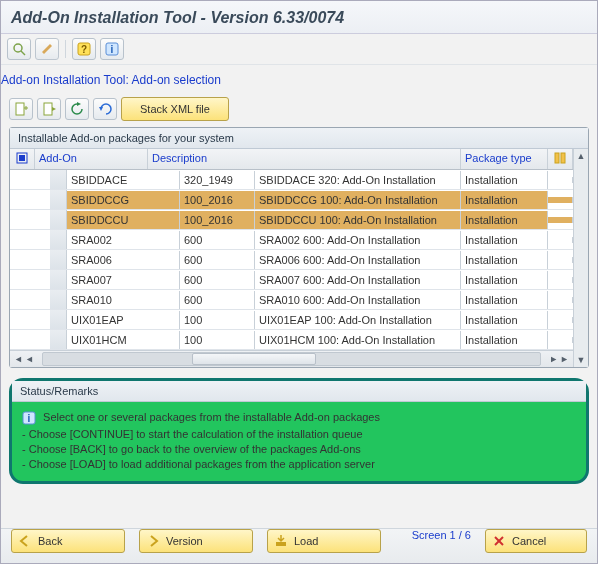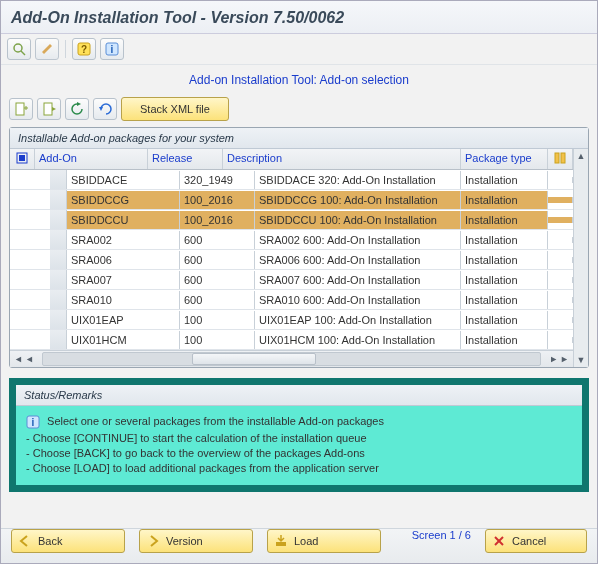--- a/index.html
+++ b/index.html
@@ -38,21 +38,21 @@
     border-radius: 3px;
     background: linear-gradient(#fcfcfc,#e6eaee);
     display: flex; align-items: center; justify-content: center;
     cursor: pointer;
   }
   .sap-btn.disabled { cursor: default; opacity: .9; }
   .vsep {
     width: 1px; height: 18px; background: #cfd6dd; margin: 0 2px;
   }
   .subtitle {
-    text-align: center;
+    text-align: left;
     color: #1a3ccc;
     font-size: 12px;
     padding: 8px 0 6px 0;
   }
   .toolbar2 {
     display: flex; align-items: center; gap: 4px;
     padding: 4px 8px 6px 8px;
   }
   .stack-btn {
     height: 22px;
@@ -68,21 +68,20 @@
     margin: 0 8px;
     border: 1px solid #9aa6b2;
     border-radius: 3px;
     background: #e7ecf1;
   }
   .panel-header {
     padding: 4px 8px;
     border-bottom: 1px solid #bfc9d4;
     color: #2a3a4a;
     background: linear-gradient(#eef2f6,#e1e7ed);
-    font-style: italic;
   }
   .grid-wrap {
     background: #fff;
   }
   .grid-header {
     display: flex;
     background: linear-gradient(#f2f4f6,#e4e8ec);
     border-bottom: 1px solid #b8c0c9;
   }
   .gh-cell, .gd-cell {
@@ -130,23 +129,23 @@
   }
   .tri { font-size:9px; color:#55606c; }
   .grid-area { position:relative; }
   .rvscroll {
     width:14px; flex:0 0 14px; background:#e8ecef; border-left:1px solid #c8d0d8;
     display:flex; flex-direction:column; align-items:center; justify-content:space-between;
   }
   .rvscroll .tri { cursor:pointer; padding:2px 0; }
   .status-panel {
     margin: 10px 8px 0 8px;
-    border: 7px solid #0f766e;
-    border-radius: 0;
-    background: #5eead4;
+    border: 3px solid #0f766e;
+    border-radius: 14px;
+    background: #22c55e;
   }
   .status-body {
     padding: 6px 10px 8px 10px;
     color:#333;
   }
   .status-body .line { margin: 3px 0; }
   .info-ico {
     display:inline-block; width:14px; height:14px; vertical-align:middle;
     margin-right:4px;
   }
@@ -188,21 +187,21 @@
   .red-corners.br-l::before { left:-1px; top:-1px; border-right:none; border-bottom:none;}
   .red-corners.br-l::after  { left:-1px; bottom:-1px; border-right:none; border-top:none;}
   .red-corners.br-r::before { right:-1px; top:-1px; border-left:none; border-bottom:none;}
   .red-corners.br-r::after  { right:-1px; bottom:-1px; border-left:none; border-top:none;}
 </style>
 </head>
 <body>
 
 <div class="window">
 
-  <div class="title">Add-On Installation Tool - Version 7.50/0062</div>
+  <div class="title">Add-On Installation Tool - Version 6.33/0074</div>
 
   <div class="top-toolbar">
     <div class="sap-btn">
       <svg width="14" height="14">
           <circle cx="6" cy="6" r="4" fill="none" stroke="#7da34a" stroke-width="1.5"></circle>
           <line x1="9" y1="9" x2="13" y2="13" stroke="#7da34a" stroke-width="1.5"></line>
         </svg>
     </div>
     <div class="sap-btn disabled">
       <svg width="14" height="14">
@@ -264,21 +263,20 @@
       <div style="display:flex;">
         <div class="grid-wrap" style="flex:1;">
           <div class="grid-header">
             <div class="gh-cell sel-col">
               <svg width="12" height="12">
                   <rect x="1" y="1" width="10" height="10" fill="none" stroke="#1a3ccc"></rect>
                   <rect x="3" y="3" width="6" height="6" fill="#1a3ccc"></rect>
                 </svg>
             </div>
             <div class="gh-cell c-addon">Add-On</div>
-            <div class="gh-cell c-rel">Release</div>
             <div class="gh-cell c-desc">Description</div>
             <div class="gh-cell c-pkg">Package type</div>
             <div class="gh-cell cfg-col">
               <svg width="12" height="12">
                   <rect x="1" y="1" width="4" height="10" fill="#f2c14a" stroke="#caa21e"></rect>
                   <rect x="7" y="1" width="4" height="10" fill="#f2c14a" stroke="#caa21e"></rect>
                 </svg>
             </div>
           </div>
           <div class="grid-body" id="grid-body">

